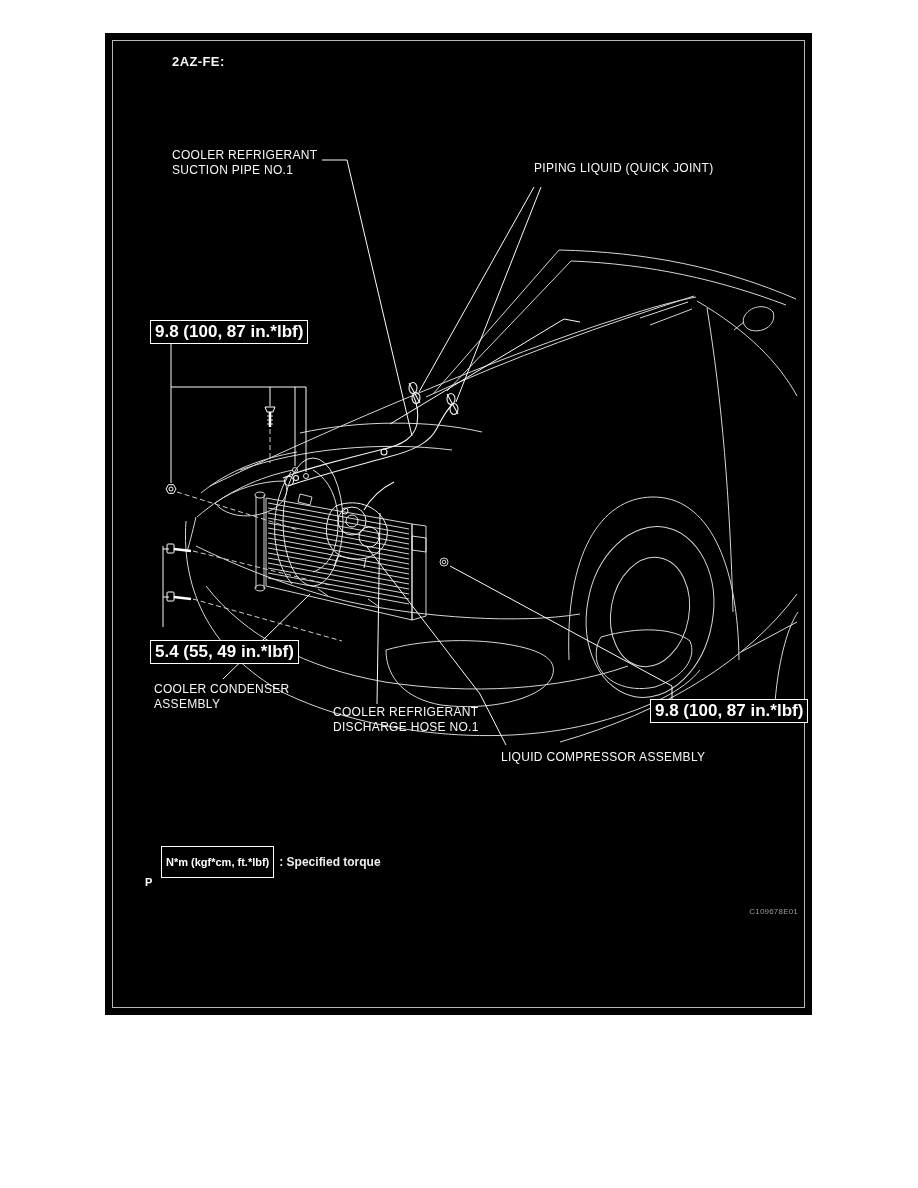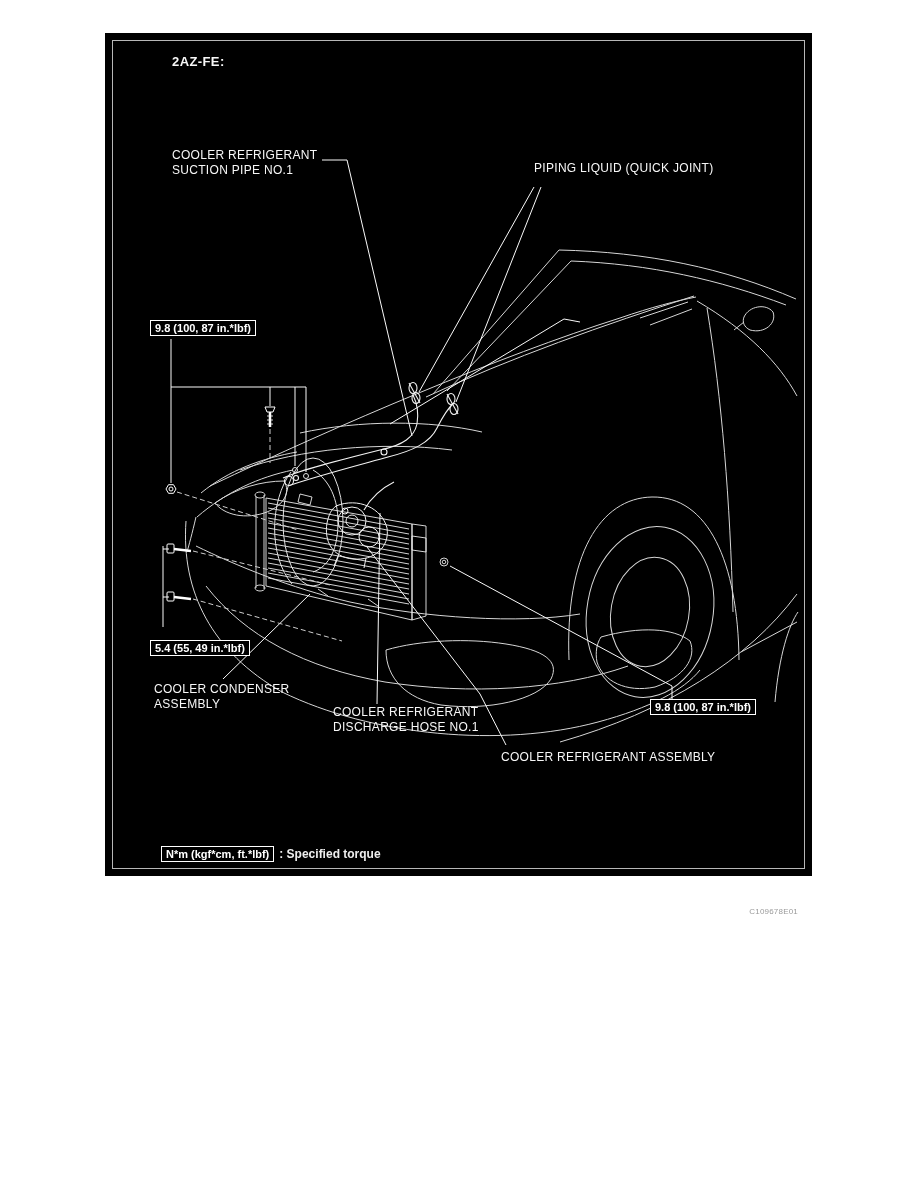--- a/index.html
+++ b/index.html
@@ -1,39 +1,39 @@
 <!DOCTYPE html>
 <html><head>
 <meta charset="utf-8">
 <style>
   html,body{margin:0;padding:0;}
   body{
     width:918px;height:1188px;background:#ffffff;position:relative;
     font-family:"Liberation Sans", sans-serif;
   }
   .figure{
-    position:absolute;left:105px;top:33px;width:707px;height:843px;
+    position:absolute;left:105px;top:33px;width:707px;height:982px;
     background:#000;
   }
   .inner-border{
     position:absolute;inset:7px;border:1px solid #b7b7b7;pointer-events:none;
   }
   .art{position:absolute;left:0;top:0;}
   .lbl{
     position:absolute;color:#f7f7f7;font-size:12px;line-height:15px;
     letter-spacing:.3px;white-space:nowrap;
   }
   .engine-code{font-weight:bold;font-size:13px;letter-spacing:.4px;}
   .torque{
-    position:absolute;color:#fff;font-size:11px;font-weight:bold;
+    position:absolute;color:#fff;font-size:17px;font-weight:bold;
     border:1.5px solid #fff;padding:1px 4px;white-space:nowrap;background:#000;
   }
   .legend{position:absolute;display:flex;align-items:center;gap:5px;color:#eee;}
   .legend .box{
-    border:1.5px solid #fff;padding:1px 4px;font-size:11px;font-weight:bold;color:#fff;
+    border:1.5px solid #fff;padding:9px 4px;font-size:11px;font-weight:bold;color:#fff;
   }
   .legend .desc{font-size:12px;font-weight:600;}
   .page-marker{position:absolute;color:#fff;font-size:11px;font-weight:bold;}
   .fig-code{position:absolute;color:#9a9a9a;font-size:8px;letter-spacing:.2px;}
 </style>
 </head>
 <body>
 
 <div class="figure">
 
@@ -178,21 +178,21 @@
   <div class="lbl" style="left:49px;top:649px;">
     <div>COOLER CONDENSER</div>
     <div>ASSEMBLY</div>
   </div>
 
   <div class="lbl" style="left:228px;top:672px;">
     <div>COOLER REFRIGERANT</div>
     <div>DISCHARGE HOSE NO.1</div>
   </div>
 
-  <div class="lbl" style="left:396px;top:717px;">COOLER REFRIGERANT ASSEMBLY</div>
+  <div class="lbl" style="left:396px;top:717px;">LIQUID COMPRESSOR ASSEMBLY</div>
 
   <div class="torque" style="left:545px;top:666px;">9.8 (100, 87 in.*lbf)</div>
 
   <div class="legend" style="left:56px;top:813px;">
     <span class="box">N*m (kgf*cm, ft.*lbf)</span>
     <span class="desc">: Specified torque</span>
   </div>
 
   <div class="page-marker" style="left:40px;top:843px;">P</div>
 

